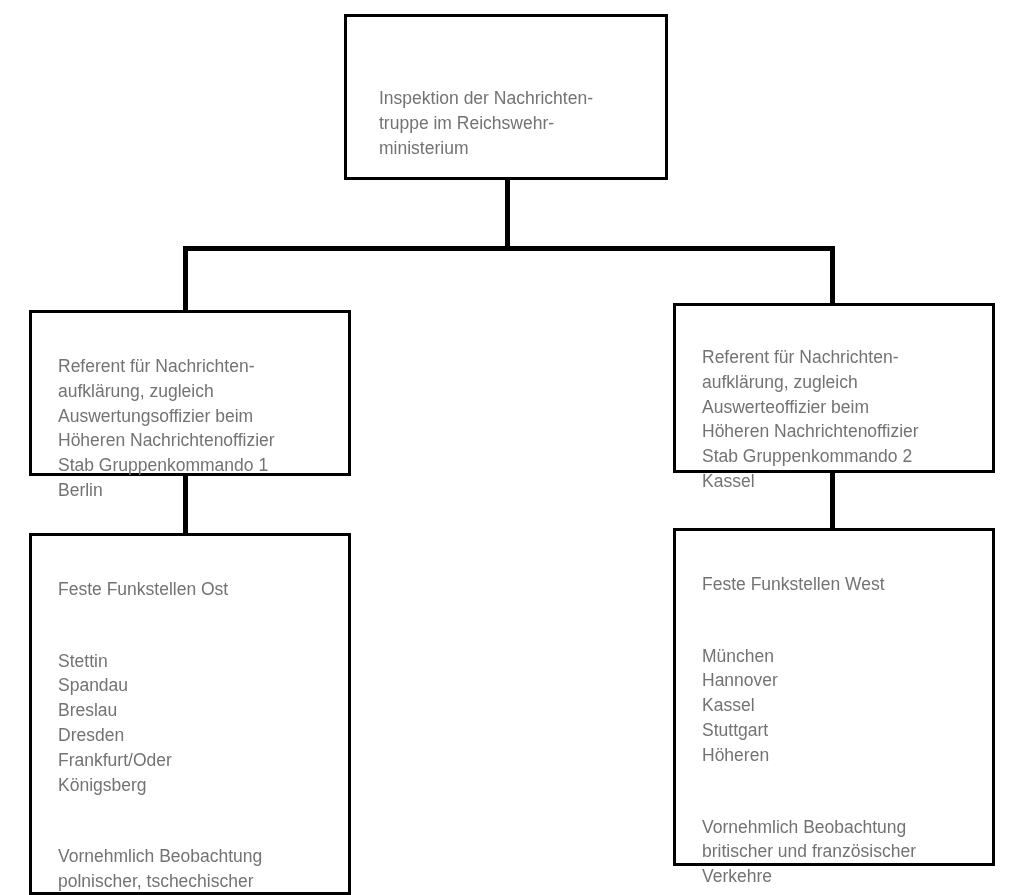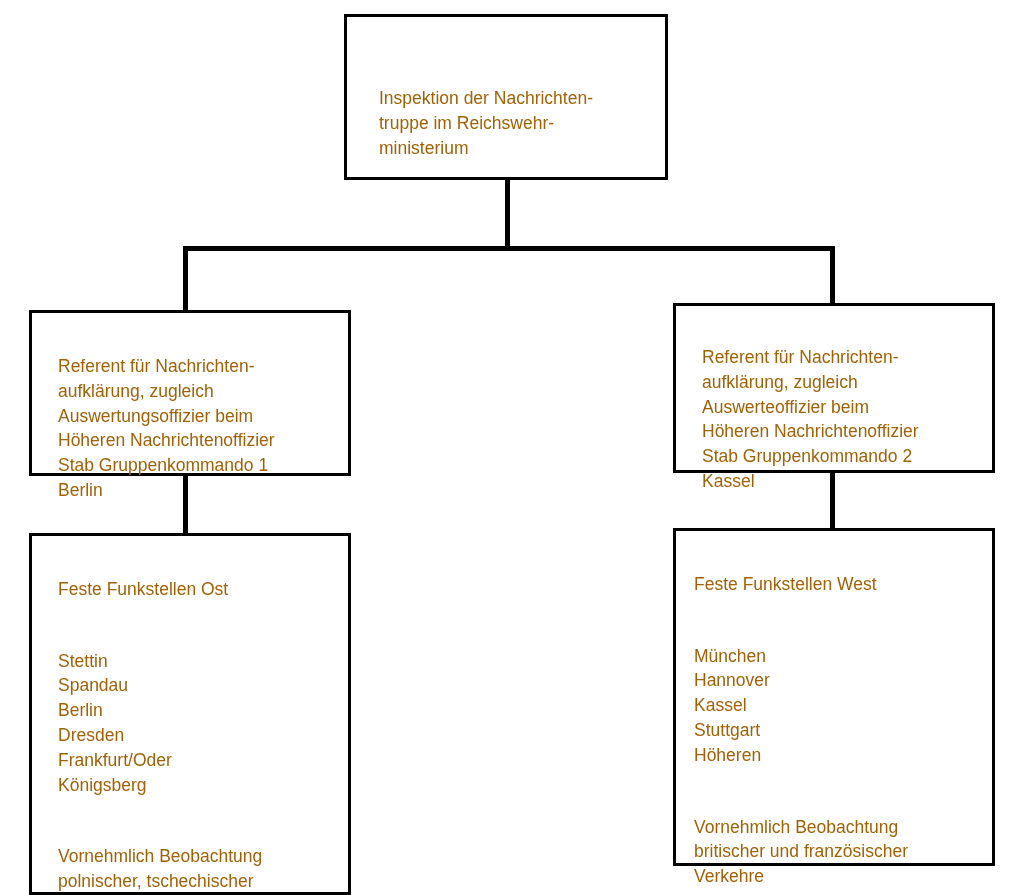--- a/index.html
+++ b/index.html
@@ -20,21 +20,21 @@
     width: 1024px;
     height: 895px;
   }
   .node {
     position: absolute;
     box-sizing: border-box;
     border: 3px solid #000000;
     background: #ffffff;
     font-size: 17.5px;
     line-height: 1.42;
-    color: #a16207;
+    color: #737373;
     white-space: pre-line;
     z-index: 2;
   }
   .node .node-text {
     display: block;
     white-space: pre-line;
   }
   
   #node-top {
     left: 344px;
@@ -66,21 +66,21 @@
     width: 322px;
     height: 362px;
     padding: 16px 0 16px 26px;
   }
   
   #node-right-stations {
     left: 673px;
     top: 528px;
     width: 322px;
     height: 338px;
-    padding: 16px 0 0 18px;
+    padding: 16px 0 0 26px;
   }
   .stations-title {
     display: block;
     margin-bottom: 22px;
   }
   .stations-list {
     display: block;
     white-space: pre-line;
     margin-bottom: 22px;
   }
@@ -164,21 +164,21 @@
 Auswerteoffizier beim
 Höheren Nachrichtenoffizier
 Stab Gruppenkommando 2
 Kassel</span>
   </div>
 
   <div class="node" id="node-left-stations">
     <span class="stations-title">Feste Funkstellen Ost</span>
     <span class="stations-list">Stettin
 Spandau
-Berlin
+Breslau
 Dresden
 Frankfurt/Oder
 Königsberg</span>
     <span class="stations-note">Vornehmlich Beobachtung
 polnischer, tschechischer
 und russischer
 Verkehre</span>
   </div>
 
   <div class="node" id="node-right-stations">

